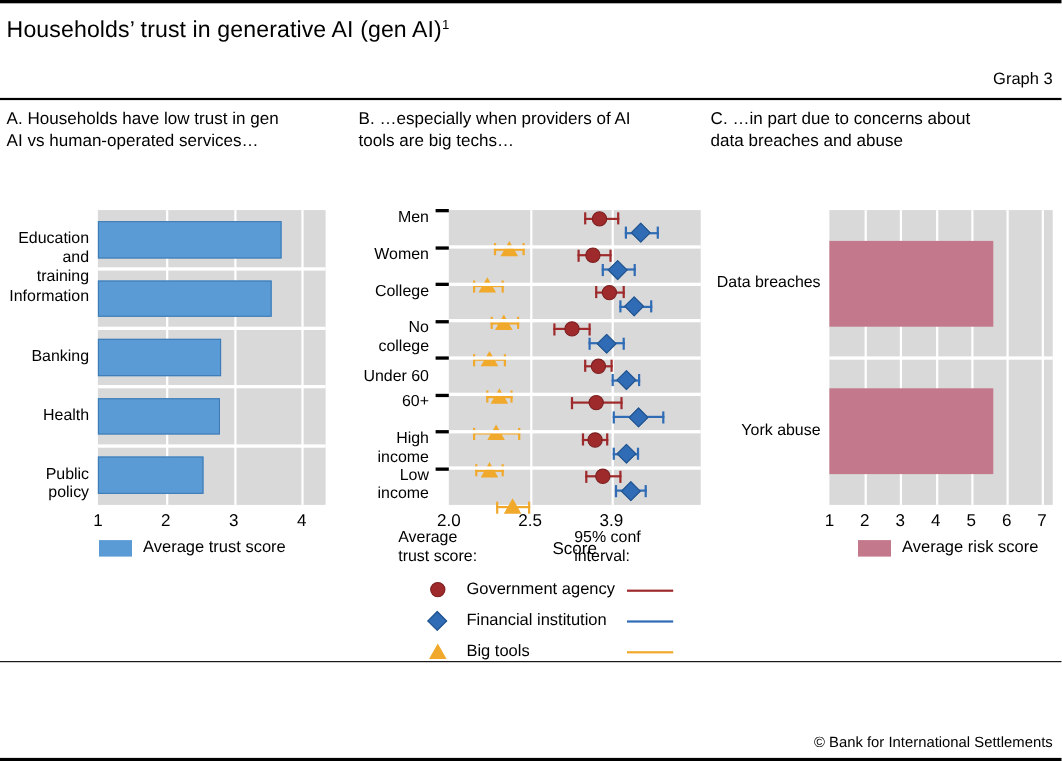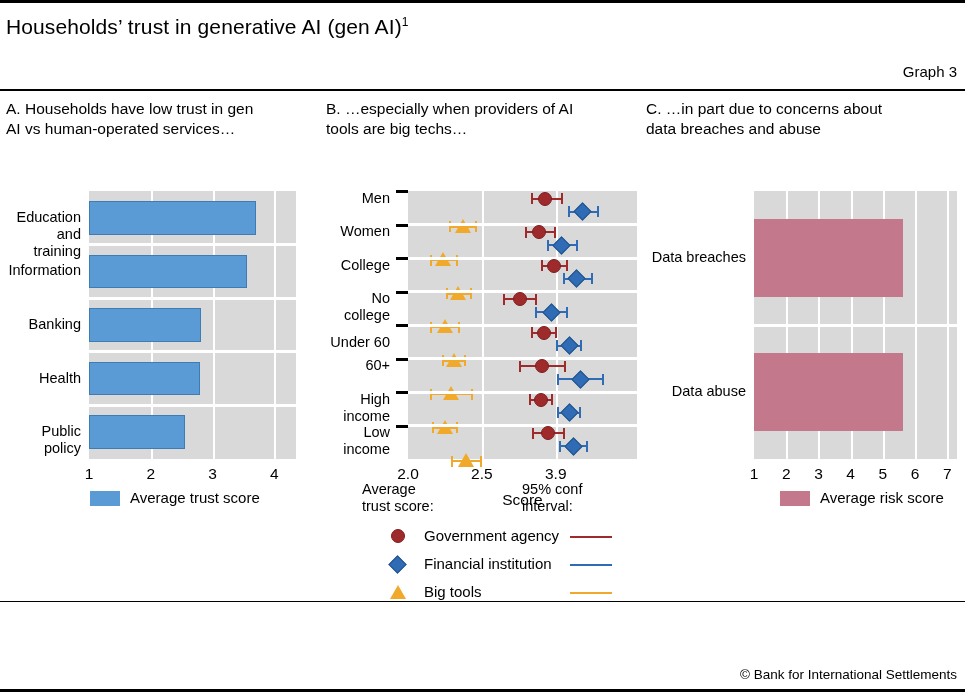--- a/index.html
+++ b/index.html
@@ -375,21 +375,21 @@
           <div class="gridline" style="left: 64.4444px;"></div>
           <div class="gridline" style="left: 96.6667px;"></div>
           <div class="gridline" style="left: 128.889px;"></div>
           <div class="gridline" style="left: 161.111px;"></div>
           <div class="gridline" style="left: 193.333px;"></div>
         </div>
         <div class="bar rose" style="left: 108px; top: 80px; width: 148.867px; height: 78px;"></div>
         <div class="ycat" style="left: 0px; width: 100px; top: 110px;">Data breaches</div>
         <div class="rowgap" style="left: 108px; width: 203px; top: 184.5px;"></div>
         <div class="bar rose" style="left: 108px; top: 214px; width: 149.189px; height: 78px;"></div>
-        <div class="ycat" style="left: 0px; width: 100px; top: 244px;">Data abuse</div>
+        <div class="ycat" style="left: 0px; width: 100px; top: 244px;">York abuse</div>
         <div class="xtick" style="left: 108px; top: 326px;">1</div>
         <div class="xtick" style="left: 140.222px; top: 326px;">2</div>
         <div class="xtick" style="left: 172.444px; top: 326px;">3</div>
         <div class="xtick" style="left: 204.667px; top: 326px;">4</div>
         <div class="xtick" style="left: 236.889px; top: 326px;">5</div>
         <div class="xtick" style="left: 269.111px; top: 326px;">6</div>
         <div class="xtick" style="left: 301.333px; top: 326px;">7</div>
       </div>
     <div id="legendC">
       <div class="swatch-rose" style="left:134px; top:392px;"></div>

